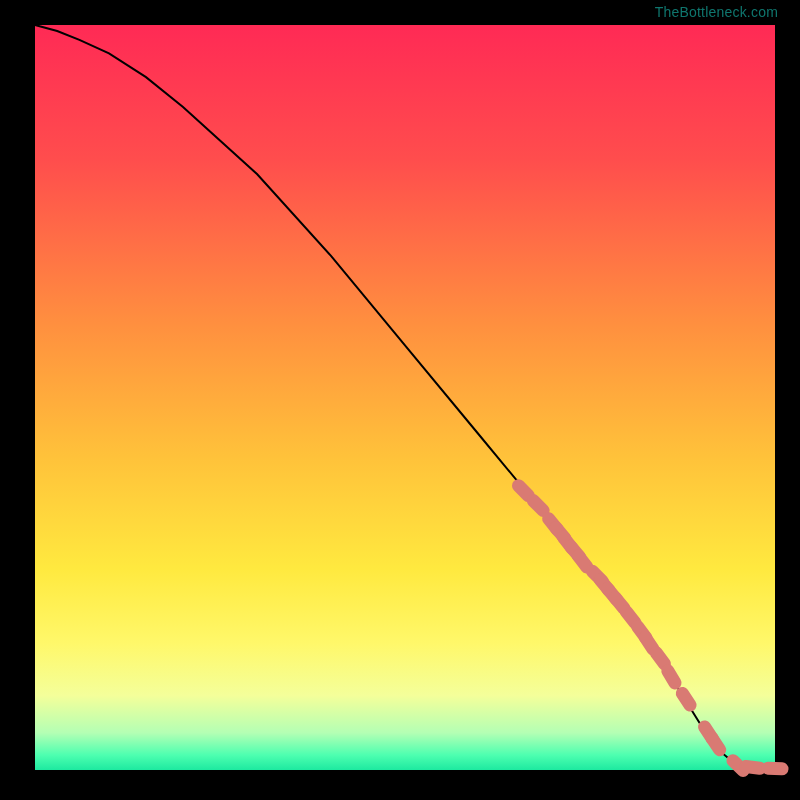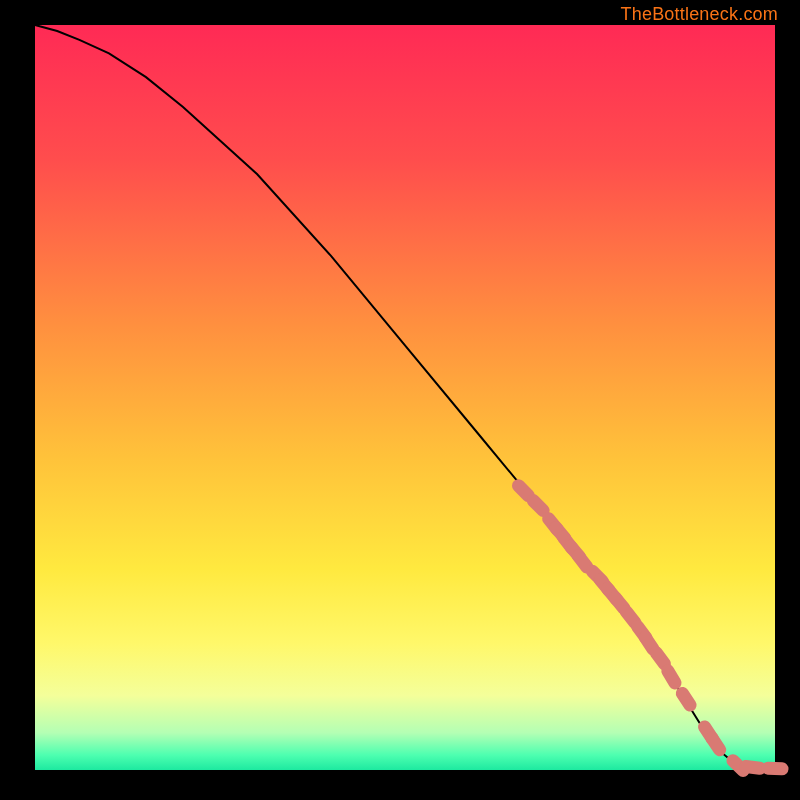--- a/index.html
+++ b/index.html
@@ -21,23 +21,23 @@
     left: 35px;
     top: 25px;
     width: 740px;
     height: 745px;
     
   }
   .attribution {
     position: absolute;
     top: 4px;
     right: 22px;
-    color: #f97316;
+    color: #0f766e;
     font-family: Arial, Helvetica, sans-serif;
-    font-size: 18px;
+    font-size: 14px;
     letter-spacing: 0.2px;
   }
   svg.overlay {
     position: absolute;
     left: 35px;
     top: 25px;
     width: 740px;
     height: 745px;
     overflow: visible;
   }

